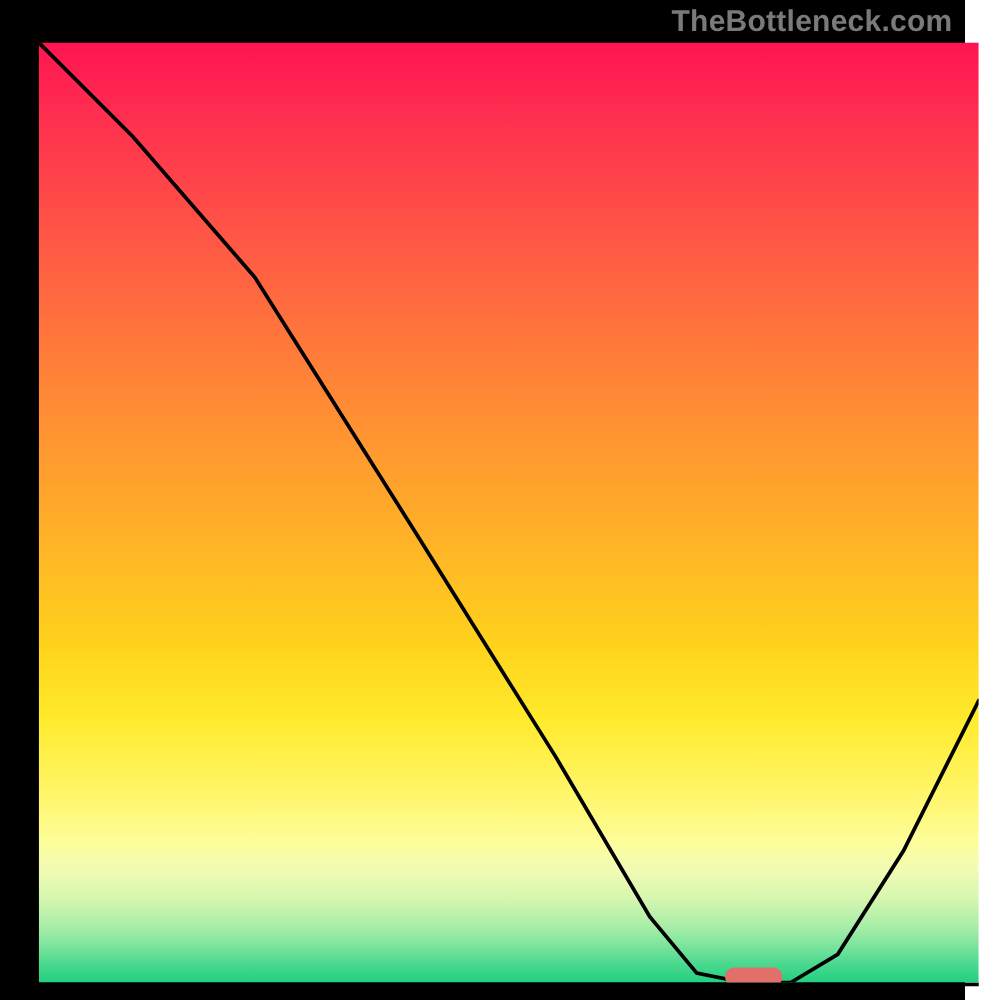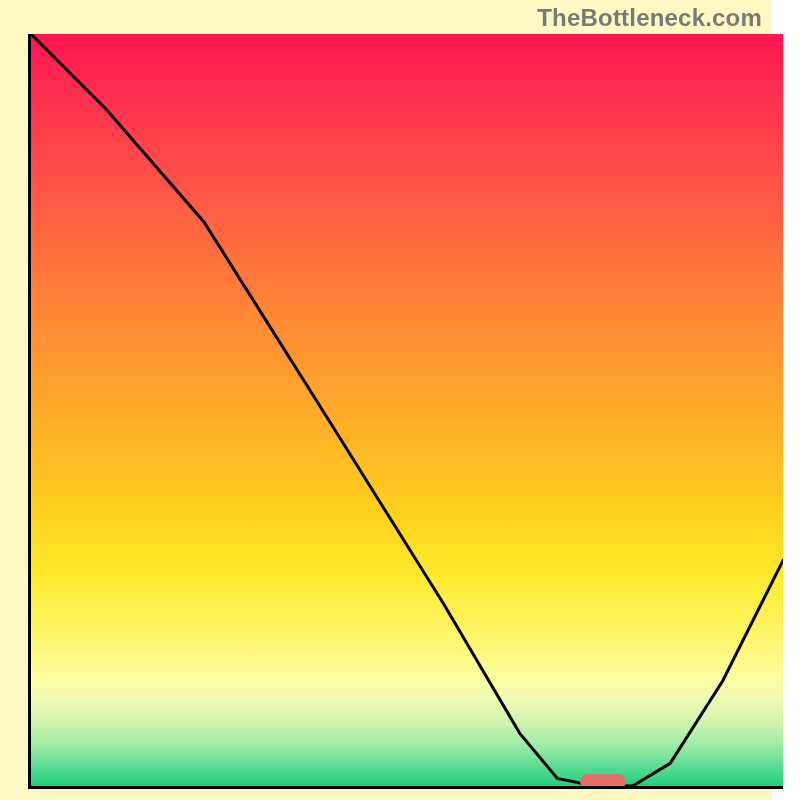--- a/index.html
+++ b/index.html
@@ -8,21 +8,21 @@
     width: 800px;
     height: 800px;
     background: #ffffff;
     overflow: hidden;
     font-family: Arial, Helvetica, sans-serif;
   }
   .frame {
     position: relative;
     width: 772px;
     height: 800px;
-    background: #fef9c3;
+    background: #000000;
   }
   .watermark {
     position: absolute;
     top: 4px;
     right: 10px;
     color: #7a7a7a;
     font-size: 24px;
     font-weight: 600;
     letter-spacing: 0.2px;
   }

